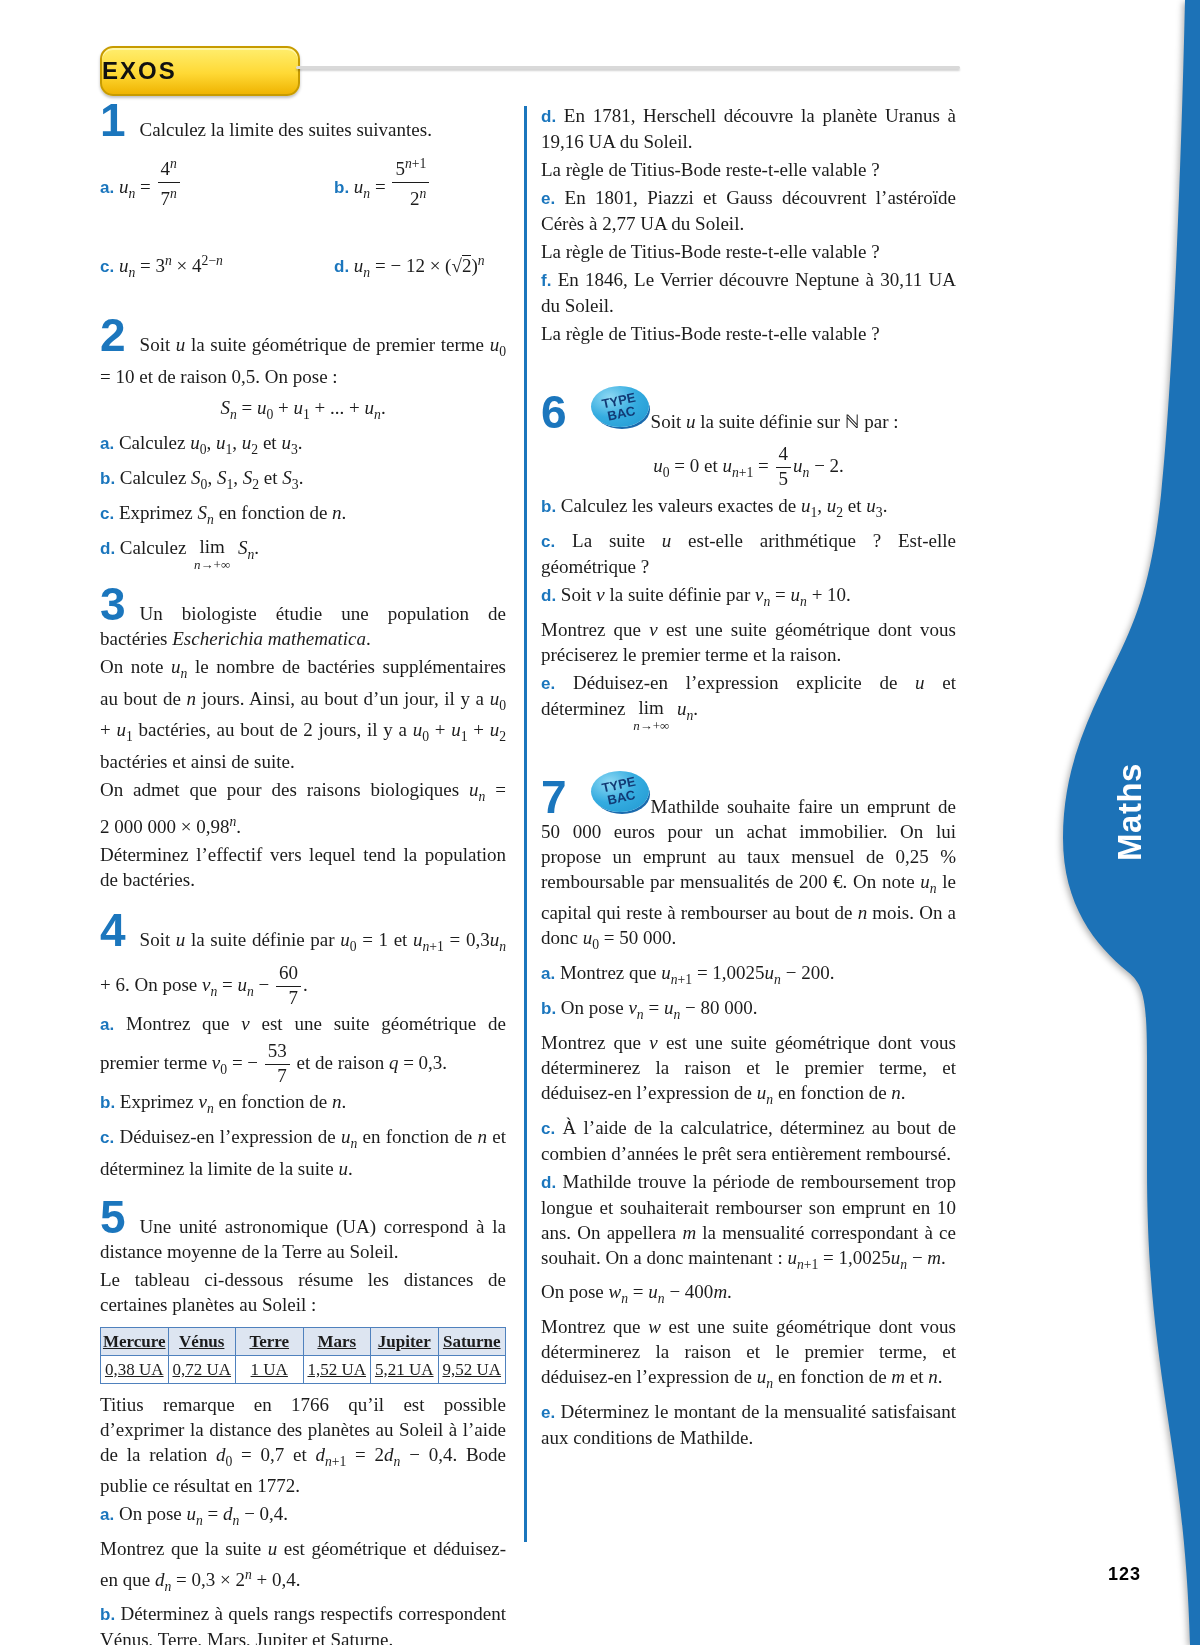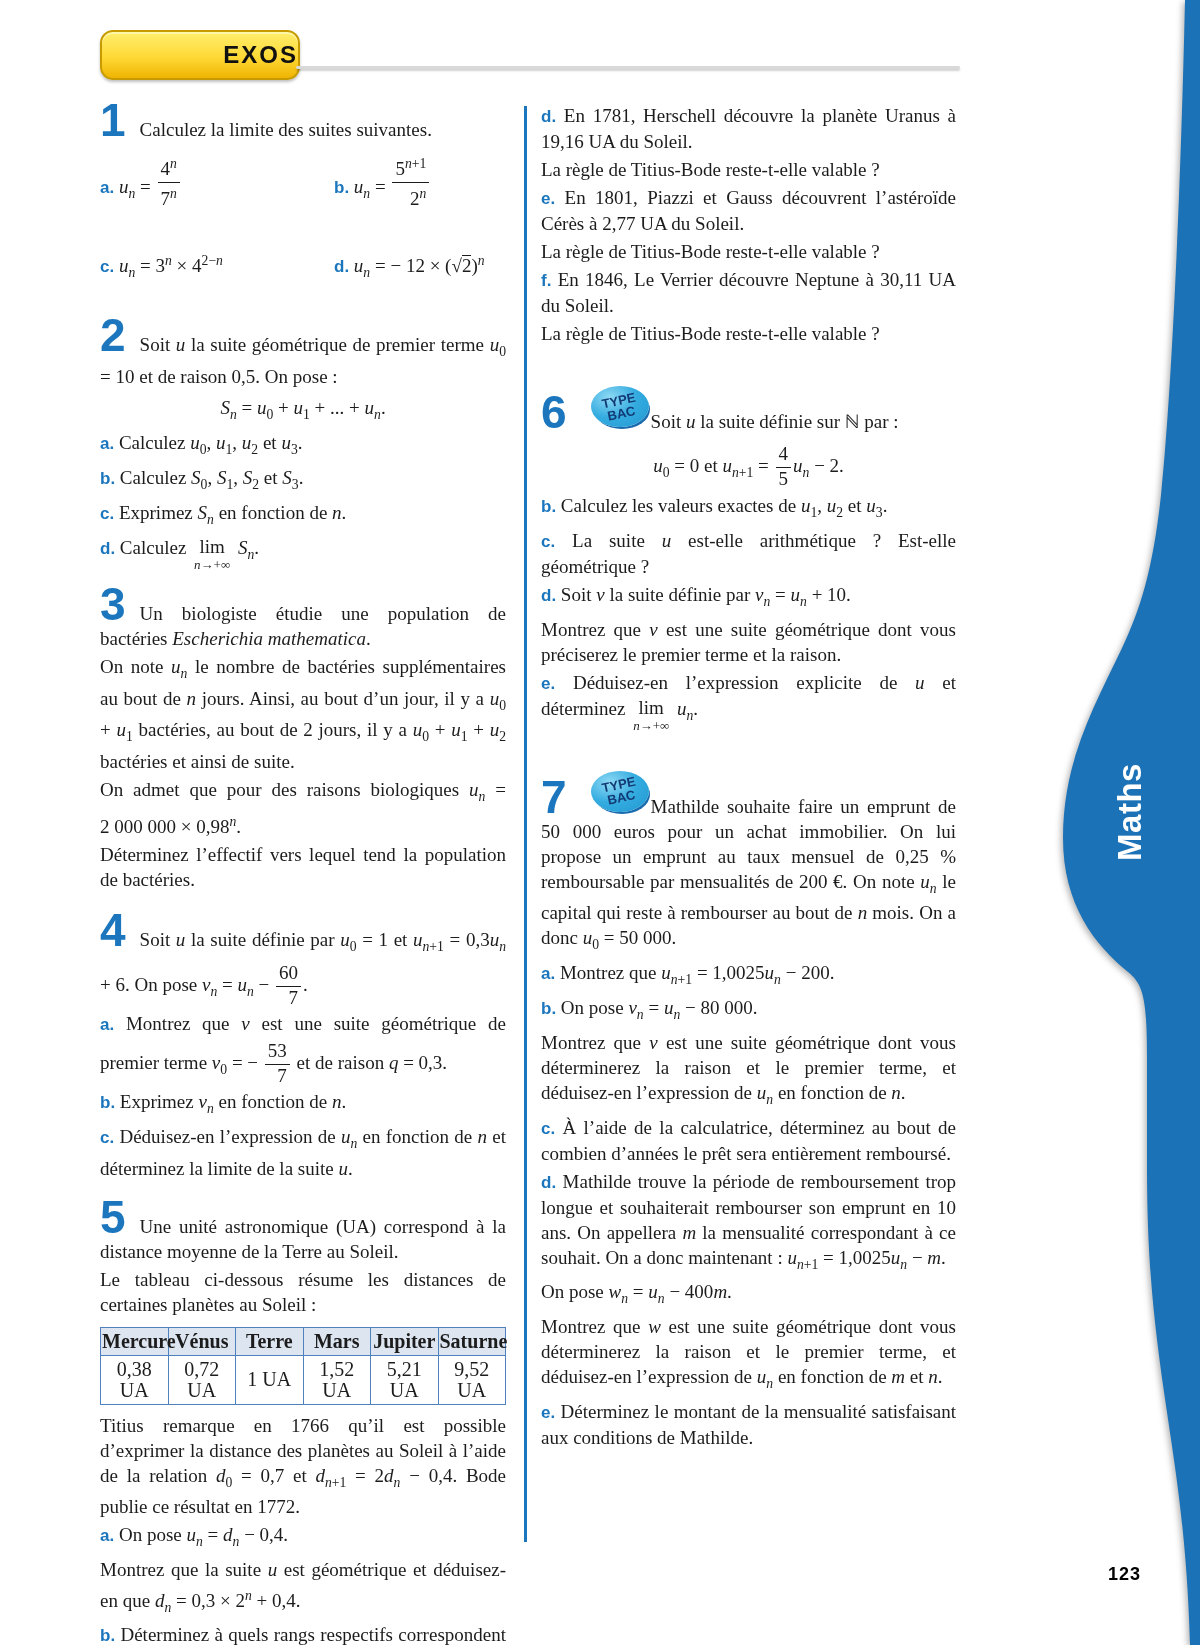--- a/index.html
+++ b/index.html
@@ -2,24 +2,24 @@
 <html lang="fr" style="--accent: #1b76bd; --sidebar: #1c72b7; --badge_yellow: #ffd935; --typebac_fill: #35ace0; --typebac_text: #123a75; --table_border: #4f81bd; --table_header_bg: #dde5f1;"><head>
 <meta charset="utf-8">
 <style>
   html,body{margin:0;padding:0;}
   body{
     width:1200px;height:1645px;position:relative;background:#ffffff;
     font-family:"Liberation Serif",serif;color:#1c1c1c;overflow:hidden;
   }
   
   .exos-badge{
-    position:absolute;left:100px;top:30px;width:196px;height:46px;
+    position:absolute;left:100px;top:46px;width:196px;height:46px;
     background:linear-gradient(180deg,#ffee6e 0%,var(--badge_yellow,#ffd935) 55%,#efb402 100%);
     border:2px solid #c79b00;border-radius:13px;
-    display:flex;align-items:center;justify-content:flex-end;
+    display:flex;align-items:center;justify-content:flex-start;
     box-shadow:0 2px 3px rgba(0,0,0,.25), inset 0 2px 0 #fff7a8;
   }
   .exos-badge span{
     font-family:"Liberation Sans",sans-serif;font-weight:bold;font-size:24px;
     letter-spacing:2px;color:#111;
   }
   .header-line{
     position:absolute;left:296px;top:66px;width:664px;height:3px;
     background:#d9d9d9;box-shadow:0 2px 2px rgba(0,0,0,.18);border-radius:2px;
   }
@@ -53,21 +53,21 @@
   
   .rad{display:inline;}
   .sqrt{display:inline-block;border-top:1.5px solid #1c1c1c;line-height:1.05;}
   
   .grid{display:grid;grid-template-columns:196px 1fr;column-gap:6px;row-gap:8px;align-items:center;margin:8px 0 0;gap:38px;}
   .grid .item{margin:0;text-align:left;}
   
   .ptable{border-collapse:collapse;table-layout:fixed;width:100%;margin:10px 0 8px;}
   .ptable th,.ptable td{
     border:1.6px solid var(--table_border,#4f81bd);text-align:center;
-    padding:3px 1px;font-size:20px;line-height:21px;
+    padding:3px 1px;font-size:17px;line-height:21px;text-decoration:underline;
   }
   .ptable th{background:var(--table_header_bg,#dde5f1);font-weight:bold;}
   
   .typebac{
     position:absolute;left:50px;top:-10px;width:58px;height:41px;border-radius:50%;
     background:radial-gradient(ellipse at 32% 28%, #8ed9f4 0%, var(--typebac_fill,#35ace0) 48%, #1f97d0 100%);
     box-shadow:2px 3px 0 -1px #1a6aad;
     display:flex;align-items:center;justify-content:center;
   }
   .typebac .tb{transform:rotate(-12deg);}

